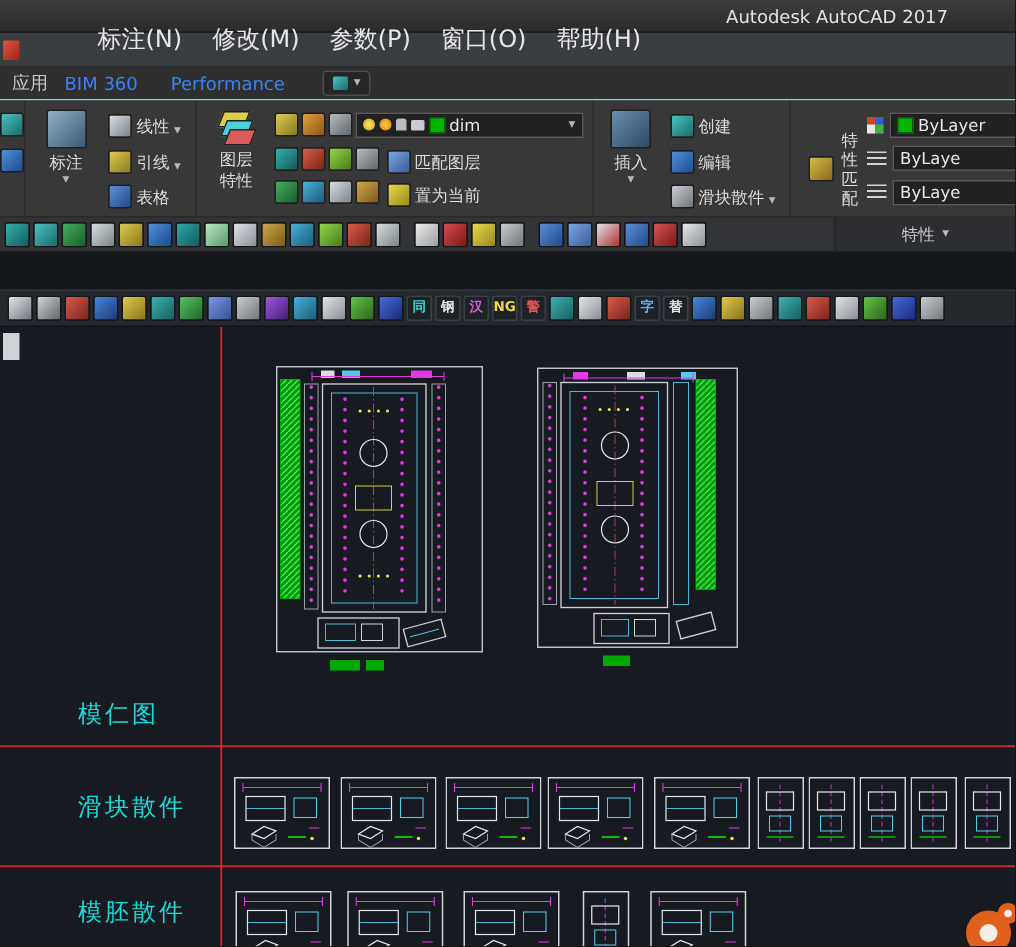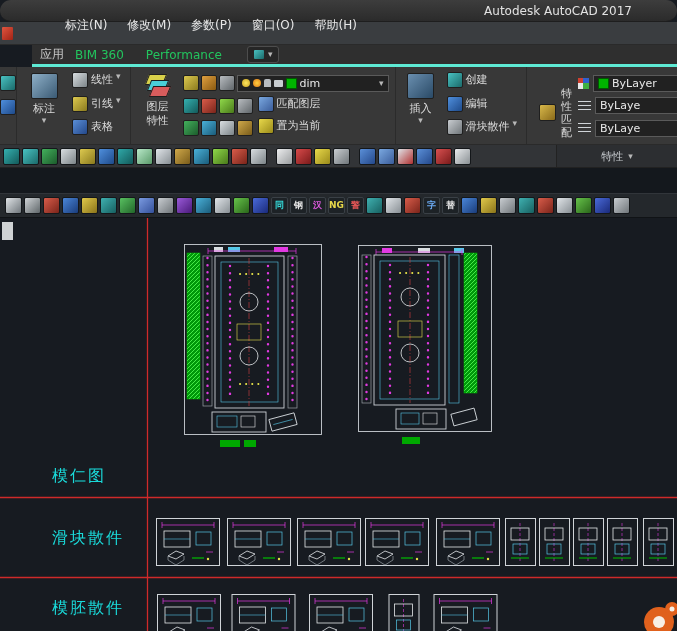--- a/index.html
+++ b/index.html
@@ -2,51 +2,51 @@
 <html><head>
 <meta charset="utf-8">
 <style>
   html,body{margin:0;padding:0;background:#111;}
   #app{width:677px;height:631px;position:relative;overflow:hidden;
        font-family:"DejaVu Sans","Liberation Sans",sans-serif;
        background:#171b21;color:#d8d8d8;font-size:12px;}
   
   .titlebar{height:22px;background:linear-gradient(#3d3d3d,#2b2b2b);border-bottom:1px solid #1e1e1e;
     display:flex;align-items:center;justify-content:flex-end;gap:16px;padding-right:45px;box-sizing:border-box;
-    color:#e2e2e2;font-size:12px;border-radius:11px;}
+    color:#e2e2e2;font-size:12px;}
   
   .menubar{height:23px;background:#3a3d40;display:flex;align-items:center;border-bottom:1px solid #2a2a2a;box-sizing:border-box;}
   .win-red-icon{width:11px;height:13px;background:linear-gradient(135deg,#e05540,#a02315);margin:0 4px 0 2px;flex:none;border-radius:1px;}
   .menu-items{display:flex;align-items:center;margin-left:38px;}
-  .menu-item{padding:0 10px;height:38px;line-height:23px;color:#e6e6e6;font-size:12px;white-space:nowrap;cursor:default;}
-  
-  .tabrow{height:22px;background:#2f2f2f;display:flex;align-items:center;border-bottom:3px solid #5eead4;box-sizing:border-box;margin-left:32px;}
+  .menu-item{padding:0 10px;height:38px;line-height:23px;color:#e6e6e6;font-size:16px;white-space:nowrap;cursor:default;}
+  
+  .tabrow{height:22px;background:#2f2f2f;display:flex;align-items:center;border-bottom:1px solid #5eead4;box-sizing:border-box;}
   .rtab-partial{width:32px;overflow:hidden;color:#c8c8c8;font-size:12px;white-space:nowrap;direction:rtl;flex:none;}
   .rtabs{display:flex;align-items:center;}
-  .rtab{padding:0 11px;color:#22c55e;font-size:12px;white-space:nowrap;}
+  .rtab{padding:0 11px;color:#3b82f6;font-size:12px;white-space:nowrap;}
   .pillbtn{margin-left:14px;height:15px;background:#262626;border:1px solid #4d4d4d;border-radius:3px;
     display:flex;align-items:center;gap:4px;padding:0 6px;}
   .pill-ic{width:10px;height:9px;background:linear-gradient(135deg,#49c2c2,#1b6a6a);border-radius:1px;}
   .ddarrow{color:#b8b8b8;font-size:9px;line-height:1;}
   
   .ribbon{height:78px;background:#383838;display:flex;overflow:hidden;border-bottom:1px solid #2a2a2a;box-sizing:border-box;}
   .rstub{width:16px;border-right:1px solid #2b2b2b;display:flex;flex-direction:column;align-items:flex-end;gap:8px;padding-top:8px;flex:none;}
   .rpanel{display:flex;border-right:1px solid #2b2b2b;padding:3px 4px;box-sizing:border-box;flex:none;}
   .rpanel:last-child{border-right:none;flex:1;}
   .bigbtn{display:flex;flex-direction:column;align-items:center;justify-content:flex-start;width:46px;padding-top:3px;gap:1px;}
   .bigbtn-label{font-size:11px;color:#dcdcdc;line-height:13px;white-space:nowrap;}
   .icXL{width:25px;height:24px;border:1px solid #1f1f1f;border-radius:2px;background:linear-gradient(135deg,var(--c1,#8fb0c8),var(--c2,#3a5a74));margin-bottom:2px;}
   .layers-icon{width:25px;height:24px;position:relative;margin-bottom:2px;}
   .layers-icon span{position:absolute;width:16px;height:9px;border:1px solid #1f1f1f;transform:skewX(-22deg);}
   .layers-icon .l1{left:2px;top:1px;background:#d8d04a;}
   .layers-icon .l2{left:4px;top:7px;background:#4ad0d8;}
   .layers-icon .l3{left:6px;top:13px;background:#d85c5c;}
   .vcol{display:flex;flex-direction:column;justify-content:space-between;padding:2px 2px;}
   .rrow{display:flex;align-items:center;gap:2px;height:22px;}
-  .smbtn{display:flex;align-items:flex-start;gap:3px;height:20px;padding:0 3px;}
+  .smbtn{display:flex;align-items:flex-end;gap:3px;height:20px;padding:0 3px;}
   .smbtn .lbl{font-size:11px;color:#dcdcdc;white-space:nowrap;}
   .ic{width:14px;height:14px;border:1px solid #1f1f1f;border-radius:2px;flex:none;
       background:linear-gradient(135deg,var(--c1,#8aa),var(--c2,#467));}
   .icL{width:15px;height:15px;}
   
   .dd{height:17px;background:#212121;border:1px solid #5a5a5a;display:flex;align-items:center;gap:3px;
       padding:0 4px;box-sizing:border-box;color:#e8e8e8;font-size:11px;}
   .layerdd{width:152px;}
   .ddtext{flex:1;white-space:nowrap;overflow:hidden;}
   .sw{width:9px;height:9px;background:#00b400;border:1px solid #005a00;flex:none;}

